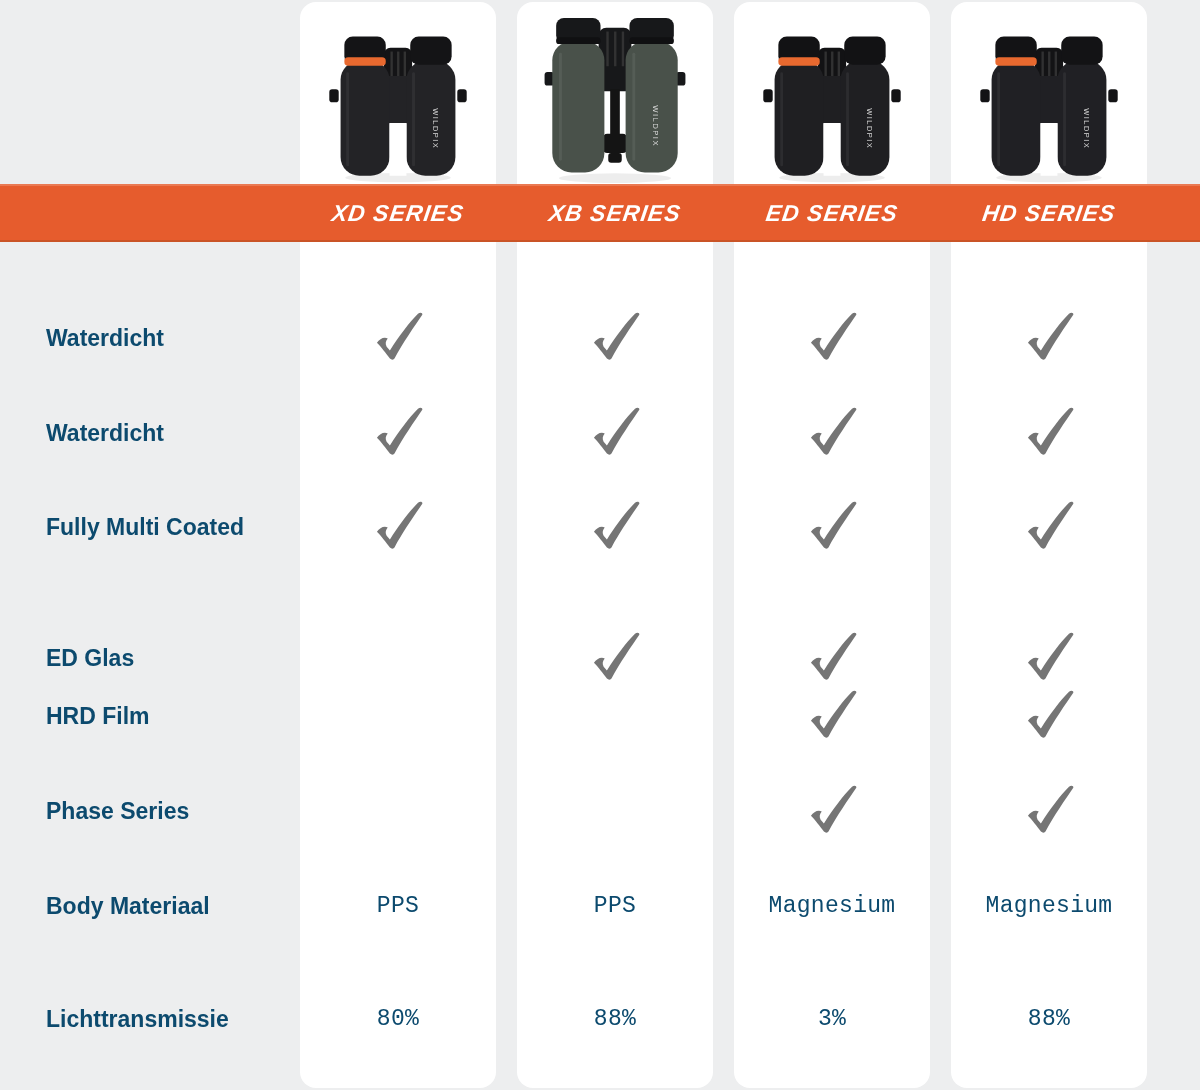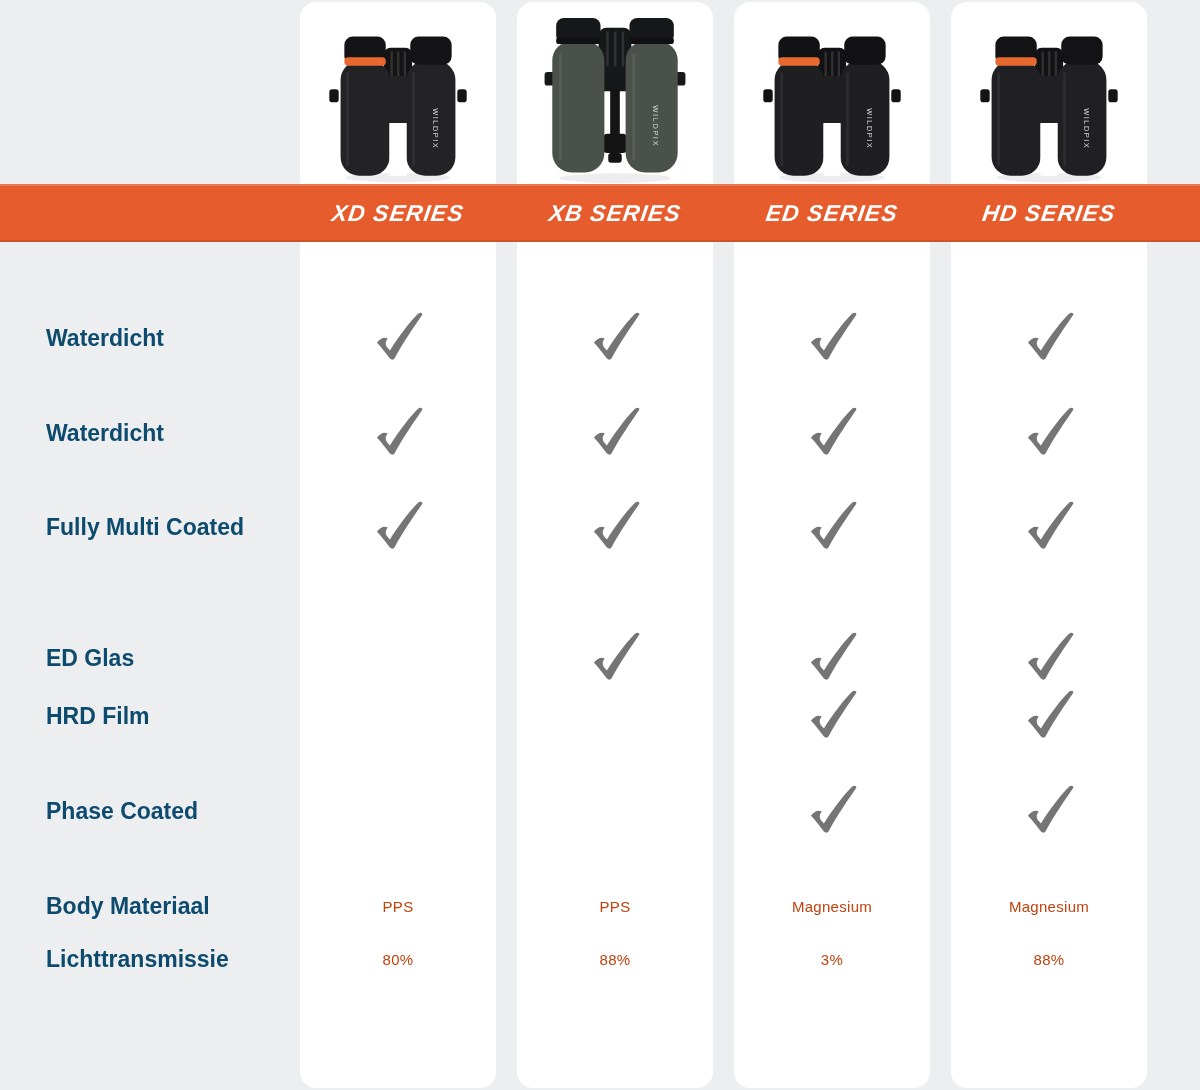--- a/index.html
+++ b/index.html
@@ -97,24 +97,25 @@
     position: absolute;
     top: 0;
     height: 60px;
     width: 160px;
     transform: translateX(-50%);
     display: flex;
     align-items: center;
     justify-content: center;
   }
   .cell.text {
-    font-size: 15px;
-    color: #c2410c;
+    font-size: 23px;
+    color: #0c4a6e;
     letter-spacing: 0.3px;
     white-space: nowrap;
+    font-family: Liberation Mono, monospace;
   }
   .cell svg { width: 54px; height: 54px; }
 </style>
 </head>
 <body style="background: rgb(237, 238, 239);">
 
 <div class="stage" style="background: rgb(237, 238, 239);">
 
   <div class="card card-0" style="background: rgb(255, 255, 255); --body: #232326; --cap: #141416; --ring: #e8692f;">
     <div class="photo">
@@ -317,42 +318,42 @@
     <path d="M11 59 C16 51 25 47 31 51 C27 56 26 61 29 66 L35 73 C52 46 71 21 87 5 C91 2 96 3 95 7 C82 26 57 62 44 87 C42 91 38 91 35 88 C28 79 18 66 11 59 Z"></path>
   </svg>
 </div>
         <div class="cell" style="left: 1049px;">
   <svg viewBox="0 0 100 100" xmlns="http://www.w3.org/2000/svg" style="fill: rgb(117, 117, 117);">
     <path d="M11 59 C16 51 25 47 31 51 C27 56 26 61 29 66 L35 73 C52 46 71 21 87 5 C91 2 96 3 95 7 C82 26 57 62 44 87 C42 91 38 91 35 88 C28 79 18 66 11 59 Z"></path>
   </svg>
 </div>
       </div>
       <div class="row" style="top: 781px;">
-        <div class="row-label">Phase Coated</div>
+        <div class="row-label">Phase Series</div>
         <div class="cell" style="left: 398px;"></div>
         <div class="cell" style="left: 615px;"></div>
         <div class="cell" style="left: 832px;">
   <svg viewBox="0 0 100 100" xmlns="http://www.w3.org/2000/svg" style="fill: rgb(117, 117, 117);">
     <path d="M11 59 C16 51 25 47 31 51 C27 56 26 61 29 66 L35 73 C52 46 71 21 87 5 C91 2 96 3 95 7 C82 26 57 62 44 87 C42 91 38 91 35 88 C28 79 18 66 11 59 Z"></path>
   </svg>
 </div>
         <div class="cell" style="left: 1049px;">
   <svg viewBox="0 0 100 100" xmlns="http://www.w3.org/2000/svg" style="fill: rgb(117, 117, 117);">
     <path d="M11 59 C16 51 25 47 31 51 C27 56 26 61 29 66 L35 73 C52 46 71 21 87 5 C91 2 96 3 95 7 C82 26 57 62 44 87 C42 91 38 91 35 88 C28 79 18 66 11 59 Z"></path>
   </svg>
 </div>
       </div>
       <div class="row" style="top: 876px;">
         <div class="row-label">Body Materiaal</div>
         <div class="cell text" style="left: 398px;">PPS</div>
         <div class="cell text" style="left: 615px;">PPS</div>
         <div class="cell text" style="left: 832px;">Magnesium</div>
         <div class="cell text" style="left: 1049px;">Magnesium</div>
       </div>
-      <div class="row" style="top: 929px; text-align: right;">
+      <div class="row" style="top: 989px; text-align: right;">
         <div class="row-label">Lichttransmissie</div>
         <div class="cell text" style="left: 398px;">80%</div>
         <div class="cell text" style="left: 615px;">88%</div>
         <div class="cell text" style="left: 832px;">3%</div>
         <div class="cell text" style="left: 1049px;">88%</div>
       </div>
     </div>
 
 </div>
 

